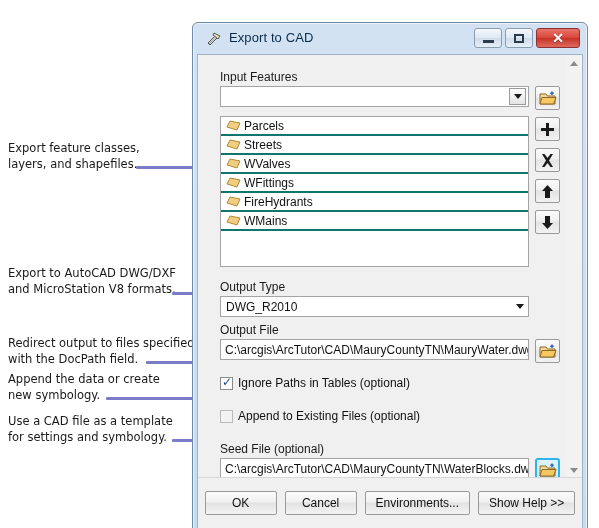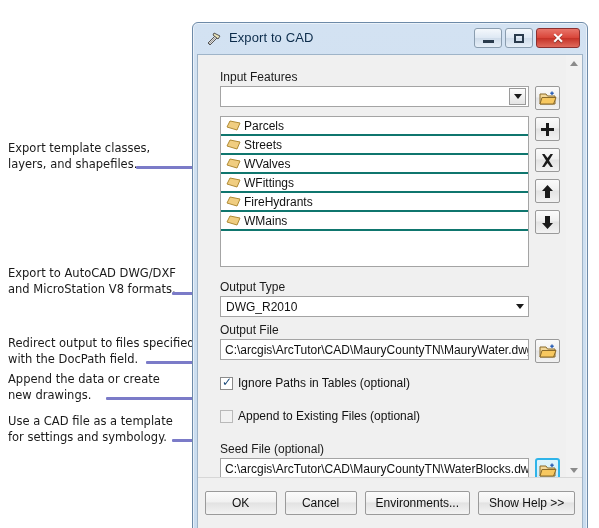--- a/index.html
+++ b/index.html
@@ -355,38 +355,38 @@
     box-sizing: border-box;
     font-family: "Liberation Sans", sans-serif;
   }
   .spacer-v { height: 9px; }
   .spacer-v-sm { height: 6px; }
   .spacer-v-lg { height: 13px; }
 </style>
 </head>
 <body>
 
-<div class="annotation" style="left:8px; top:141px; width:180px;">Export template classes,
+<div class="annotation" style="left:8px; top:141px; width:180px;">Export feature classes,
 layers, and shapefiles.</div>
 <div class="leader" style="left:136px; top:166px; width:60px;"></div>
 <div class="leader-dot" style="left:207px; top:164px;"></div>
 <div class="leader" style="left:193px; top:166px; width:18px;"></div>
 
 <div class="annotation" style="left:8px; top:266px; width:185px;">Export to AutoCAD DWG/DXF
 and MicroStation V8 formats.</div>
 <div class="leader" style="left:172px; top:292px; width:40px;"></div>
 <div class="leader-dot" style="left:207px; top:290px;"></div>
 
 <div class="annotation" style="left:8px; top:336px; width:192px;">Redirect output to files specified
 with the DocPath field.</div>
 <div class="leader" style="left:146px; top:361px; width:66px;"></div>
 <div class="leader-dot" style="left:207px; top:359px;"></div>
 
 <div class="annotation" style="left:8px; top:372px; width:185px;">Append the data or create
-new drawings.</div>
+new symbology.</div>
 <div class="leader" style="left:106px; top:397px; width:106px;"></div>
 <div class="leader-dot" style="left:207px; top:395px;"></div>
 
 <div class="annotation" style="left:8px; top:414px; width:190px;">Use a CAD file as a template
 for settings and symbology.</div>
 <div class="leader" style="left:172px; top:439px; width:40px;"></div>
 <div class="leader-dot" style="left:207px; top:437px;"></div>
 
 <div class="dialog">
 

